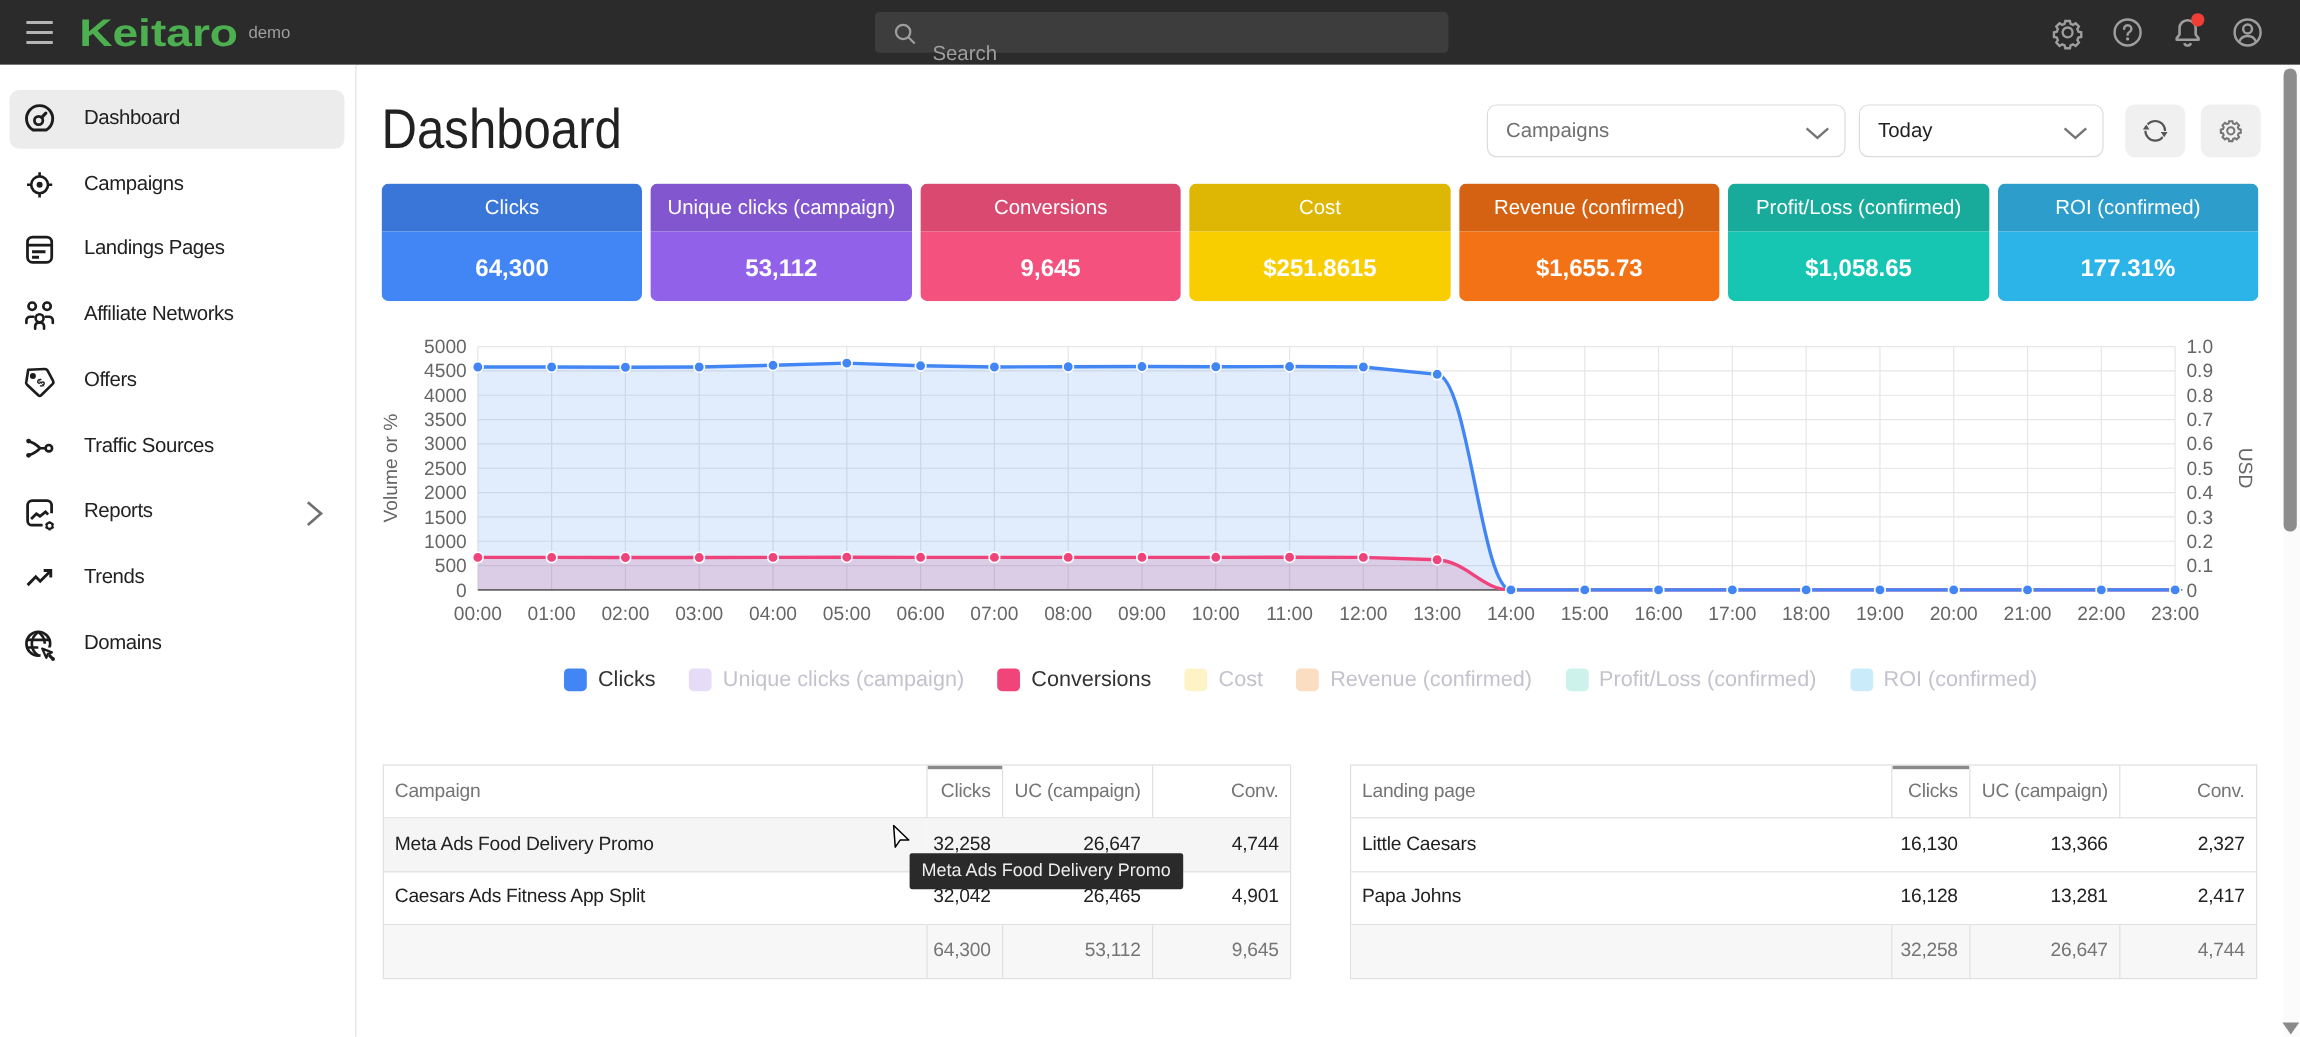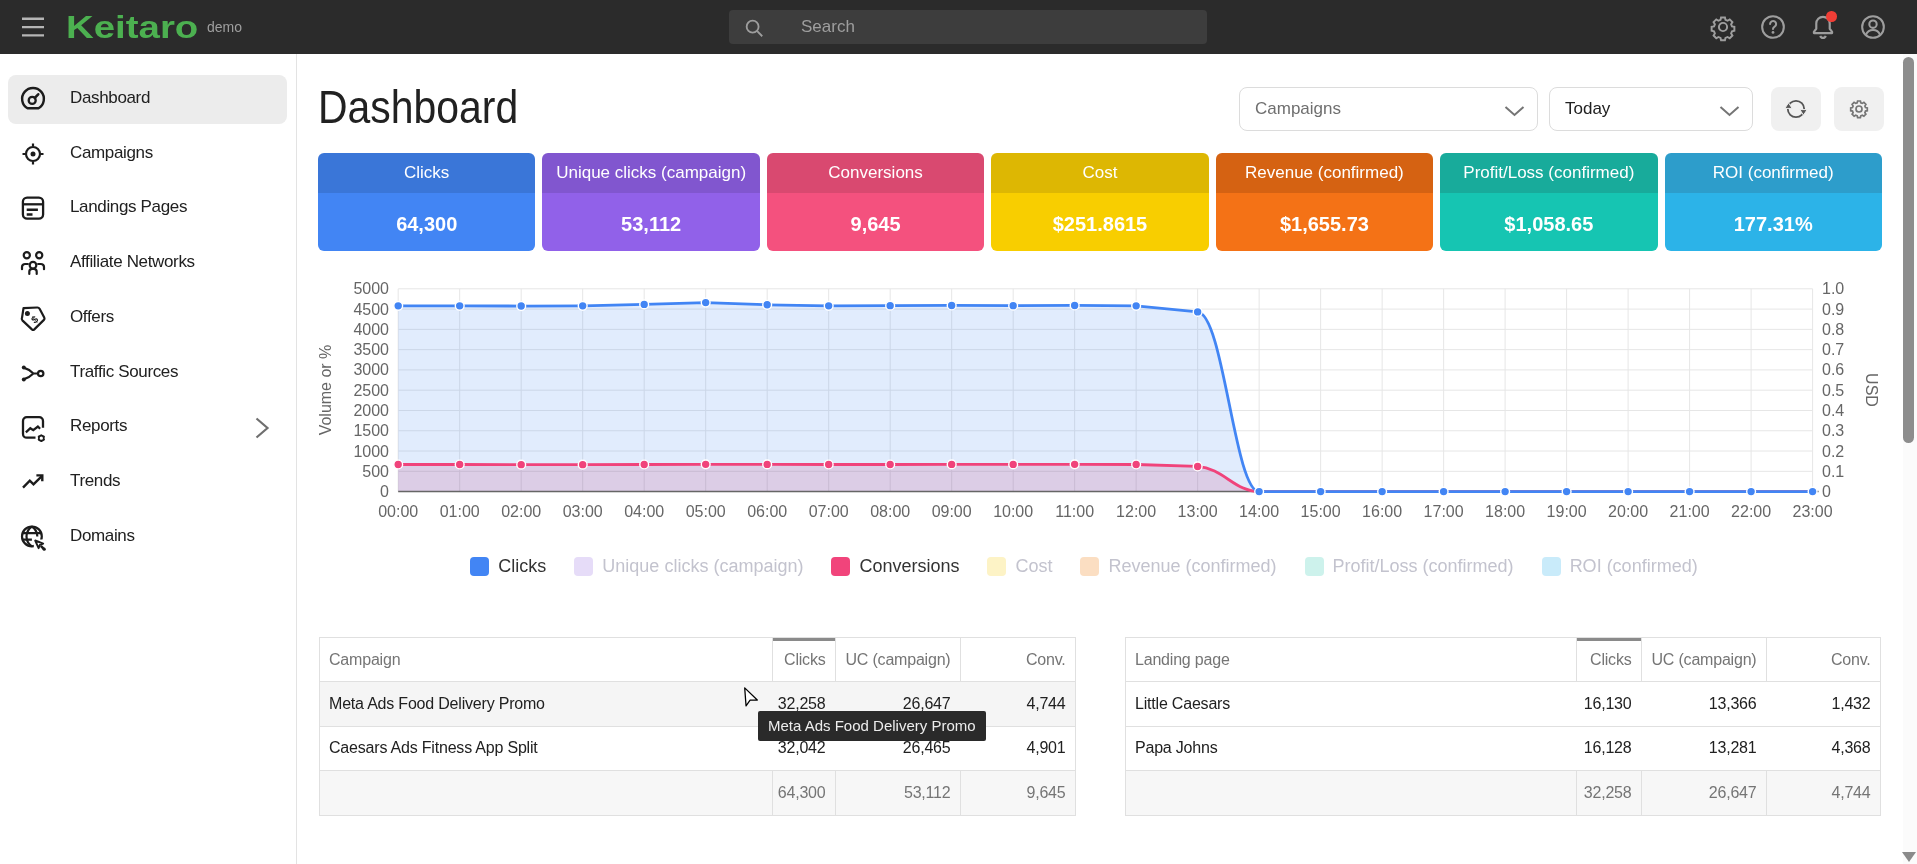--- a/index.html
+++ b/index.html
@@ -7,21 +7,21 @@
   font-family:"Liberation Sans", sans-serif; }
 body { position:relative; }
 
 
 #topbar { position:absolute; left:0; top:0; width:1917px; height:54px; background:#2b2b2b; }
 #burger { position:absolute; left:21px; top:15px; width:24px; height:24px; }
 #logo { position:absolute; left:66px; top:9px; font-size:32px; font-weight:bold; color:#4cb050; transform:scaleX(1.2); transform-origin:0 50%; }
 #demo { position:absolute; left:207px; top:19px; font-size:14px; color:#9e9e9e; }
 #search { position:absolute; left:729px; top:10px; width:478px; height:34px; background:#3d3d3d; border-radius:4px; }
 #search svg { position:absolute; left:14px; top:7px; }
-#search .ph { position:absolute; left:48px; top:7px; font-size:17px; color:#9e9e9e;margin-left:24px; }
+#search .ph { position:absolute; left:48px; top:25px; font-size:17px; color:#9e9e9e; }
 .hicon { position:absolute; top:14px; width:26px; height:26px; overflow:visible; }
 
 
 #sidebar { position:absolute; left:0; top:54px; width:297px; height:810px; background:#fff; border-right:1px solid #e3e3e3; }
 .sitem { position:absolute; left:8px; width:279px; height:49px; border-radius:8px; }
 .sitem.active { background:#ececec; }
 .sitem svg { position:absolute; left:13px; top:12px; overflow:visible; }
 .sitem .lbl { position:absolute; left:62px; top:13px; font-size:17px; letter-spacing:-0.35px; color:#212121; }
 .sitem .chev { position:absolute; left:auto; right:13px; top:13px; }
 
@@ -415,25 +415,25 @@
   </div>
 
   <div class="gtable" id="table2" style="left:827px; grid-template-columns:450px 64.5px 125px 114px;">
     <div class="h">Landing page</div>
       <div class="h num vb sortbar">Clicks</div>
       <div class="h num vb">UC (campaign)</div>
       <div class="h num vb">Conv.</div>
     <div>Little Caesars</div>
       <div class="num">16,130</div>
       <div class="num">13,366</div>
-      <div class="num">1,432</div>
+      <div class="num">2,327</div>
     <div>Papa Johns</div>
       <div class="num">16,128</div>
       <div class="num">13,281</div>
-      <div class="num">4,368</div>
+      <div class="num">2,417</div>
     <div class="t"></div>
       <div class="t num vb">32,258</div>
       <div class="t num vb">26,647</div>
       <div class="t num vb">4,744</div>
   </div>
 
   <div id="tooltip">Meta Ads Food Delivery Promo</div>
   <svg id="cursor" style="position:absolute;left:444px;top:633px" width="24" height="24" viewBox="0 0 24 24">
     <path d="M3 1l14 13.5h-8L4.5 21z" fill="#fff" stroke="#000" stroke-width="1.4" stroke-linejoin="round" transform="scale(0.9)"></path>
   </svg>

